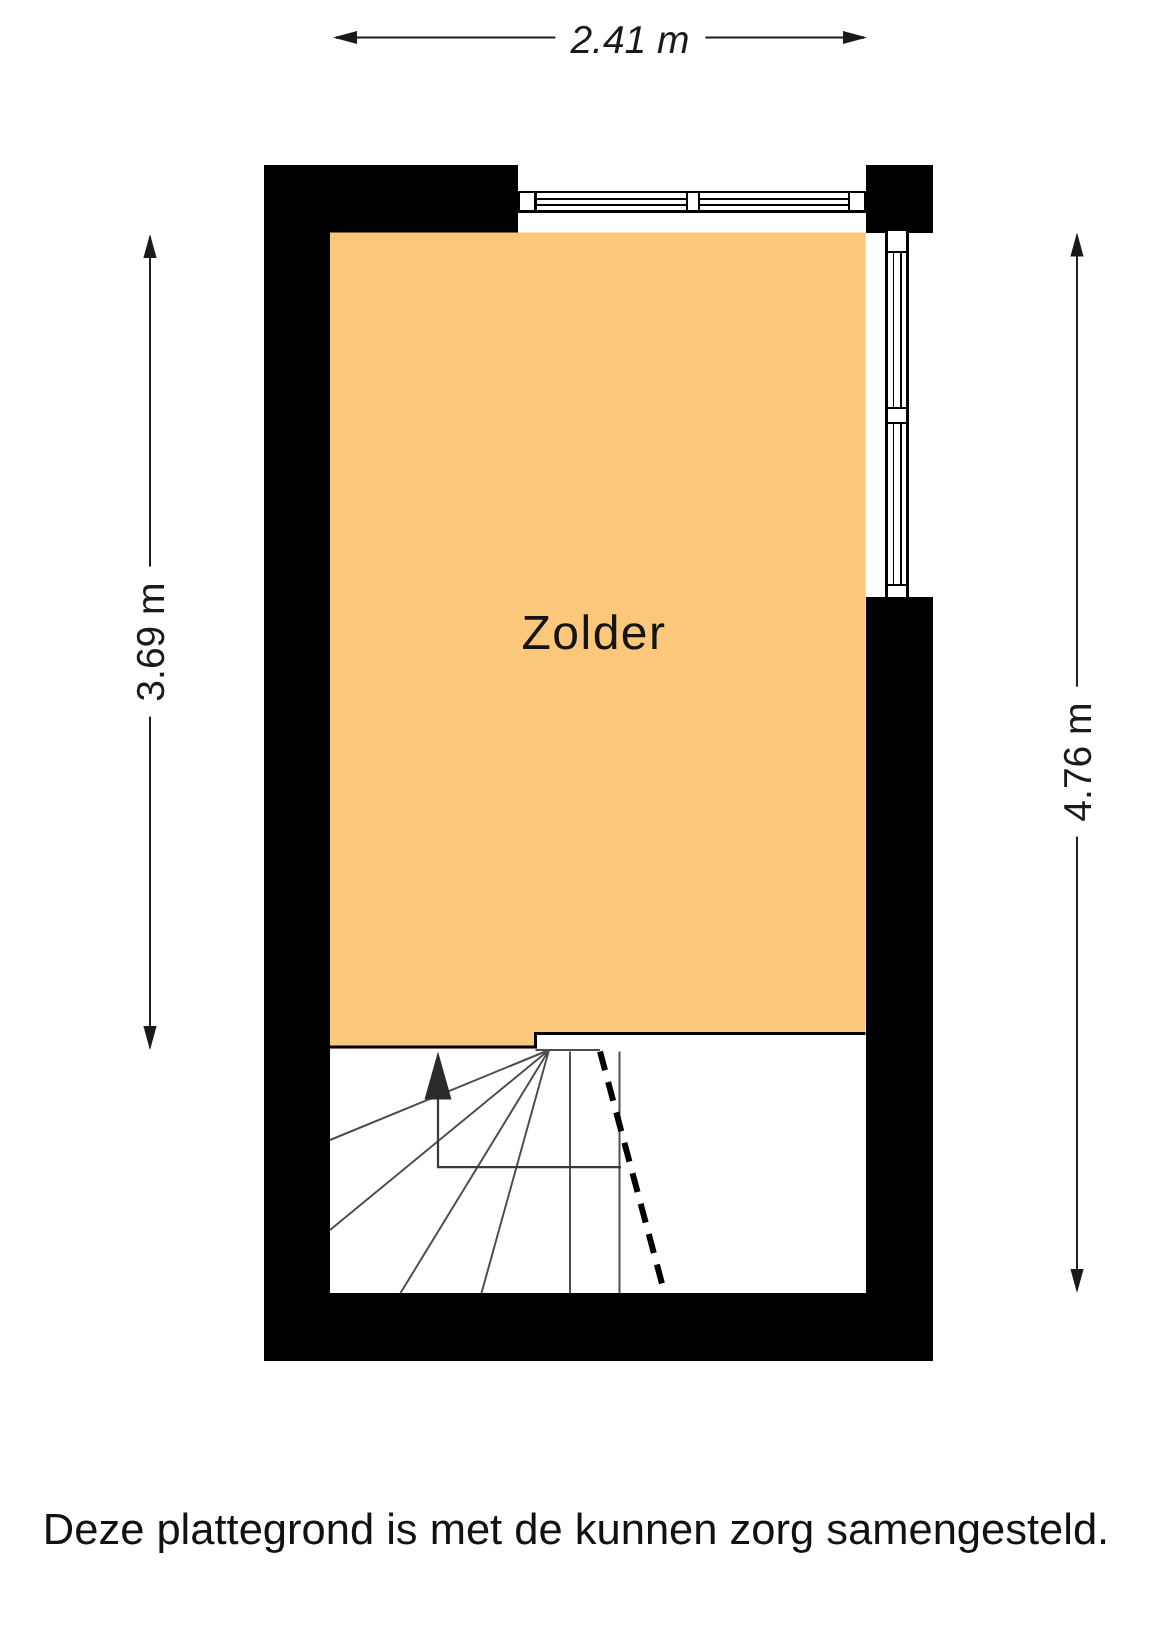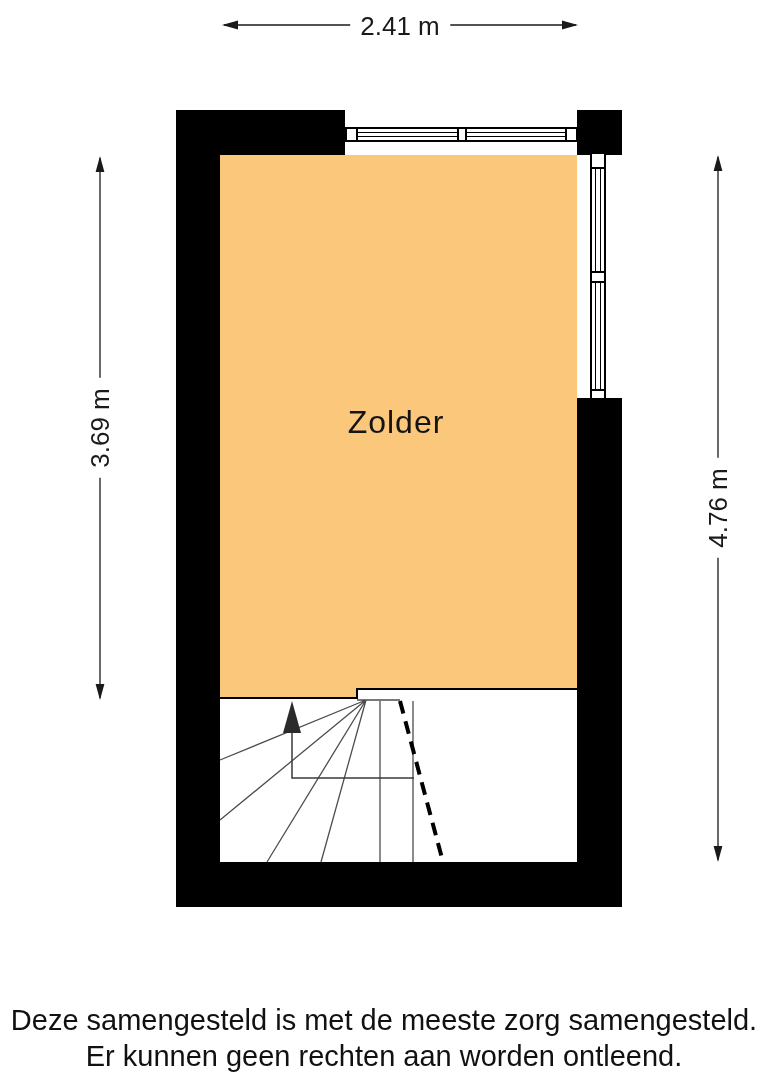--- a/index.html
+++ b/index.html
@@ -102,26 +102,25 @@
         <polygon points="100,700 95.6,684 104.4,684" stroke="none"></polygon>
       </g>
       <g>
         <path d="M718,157 V860" fill="none"></path>
         <polygon points="718,155 713.6,171 722.4,171" stroke="none"></polygon>
         <polygon points="718,862 713.6,846 722.4,846" stroke="none"></polygon>
       </g>
     </g>
   </svg>
 
-  <div class="dim-label" style="left:400px; top:26px;">2.41 m</div>
+  <div class="dim-label" style="left:420px; top:26px;font-style:italic;">2.41 m</div>
 
   <div class="dim-label vertical" style="left:100px; top:428px;">3.69 m</div>
 
   <div class="dim-label vertical" style="left:718px; top:508px;">4.76 m</div>
 
   <div class="room-label" style="left:396px; top:422px;">Zolder</div>
 
   <div class="disclaimer">
-    <div>Deze samengesteld is met de meeste zorg samengesteld.</div>
-    <div>Er kunnen geen rechten aan worden ontleend.</div>
+    <div>Deze plattegrond is met de kunnen zorg samengesteld.</div>
   </div>
 
 </div>
 
 </body></html>

